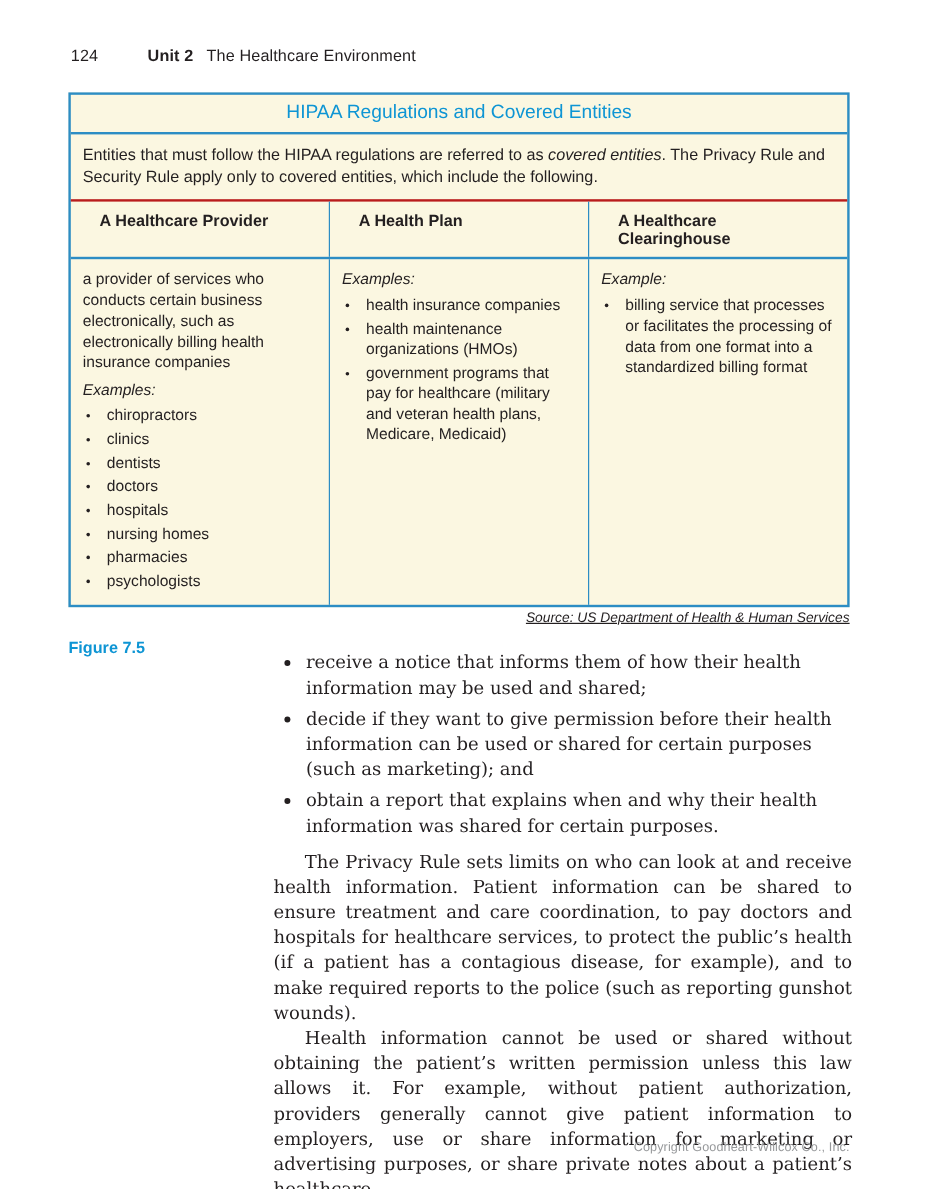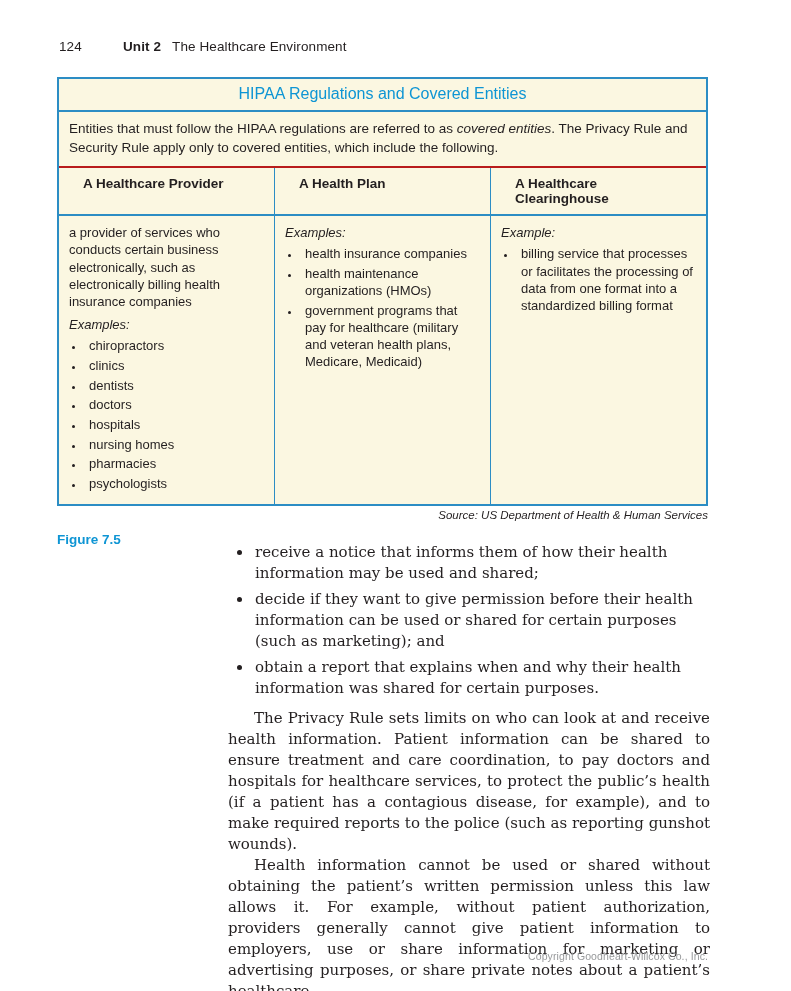--- a/index.html
+++ b/index.html
@@ -43,21 +43,21 @@
     border-right:1px solid #2C8DC4;box-sizing:border-box;
   }
   .t-bodycell:last-child{border-right:none;}
   .t-desc{margin:0 0 6px 0;}
   .t-ex{margin:0 0 4px 0;font-style:italic;}
   .t-list{margin:0;padding-left:16px;}
   .t-list li{margin-bottom:2.5px;padding-left:4px;}
   .t-list li::marker{font-size:11px;}
 
   .t-source{
-    text-align:right;font-size:11.5px;font-style:italic;margin-top:3px;
+    text-align:right;font-size:11.5px;font-style:italic;margin-top:3px;text-decoration:underline;
   }
   .fig-caption{
     margin-top:11px;font-size:13.5px;font-weight:bold;color:#0E95D4;
   }
 
   
   .body-text{
     position:absolute;top:542px;left:228px;width:482px;
     font-family:"DejaVu Serif","Liberation Serif",serif;
     font-size:15px;line-height:21px;

